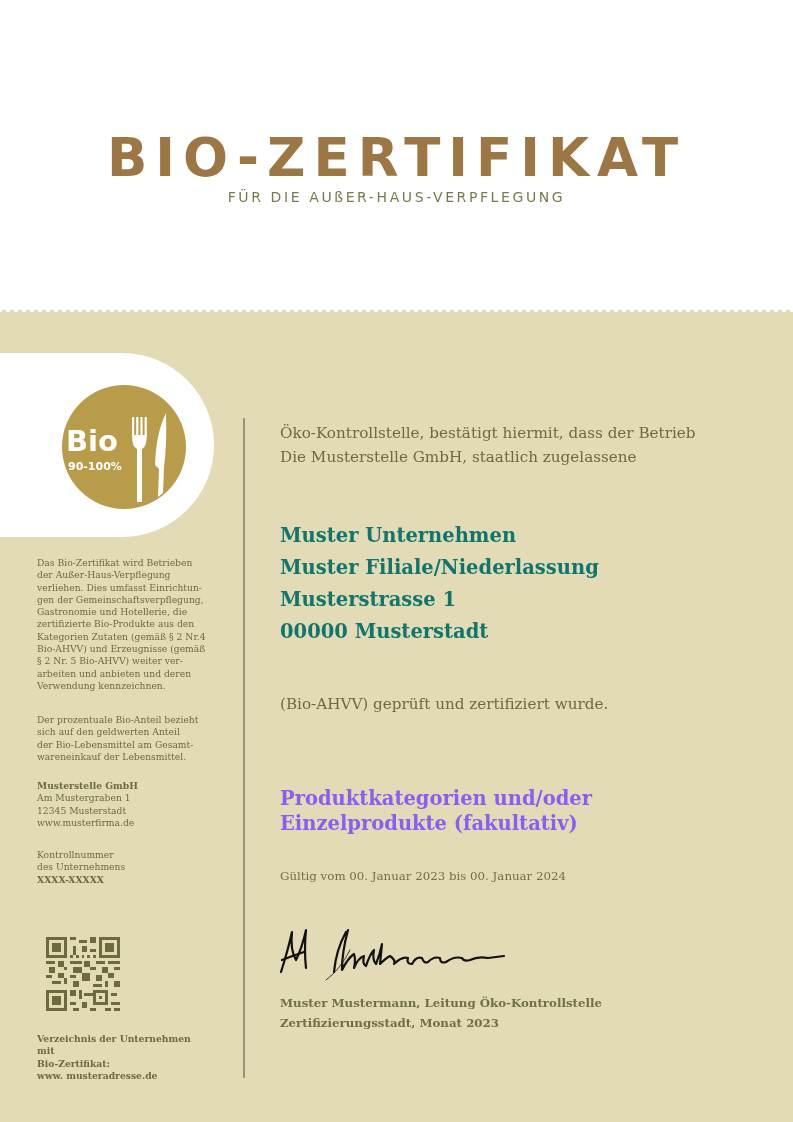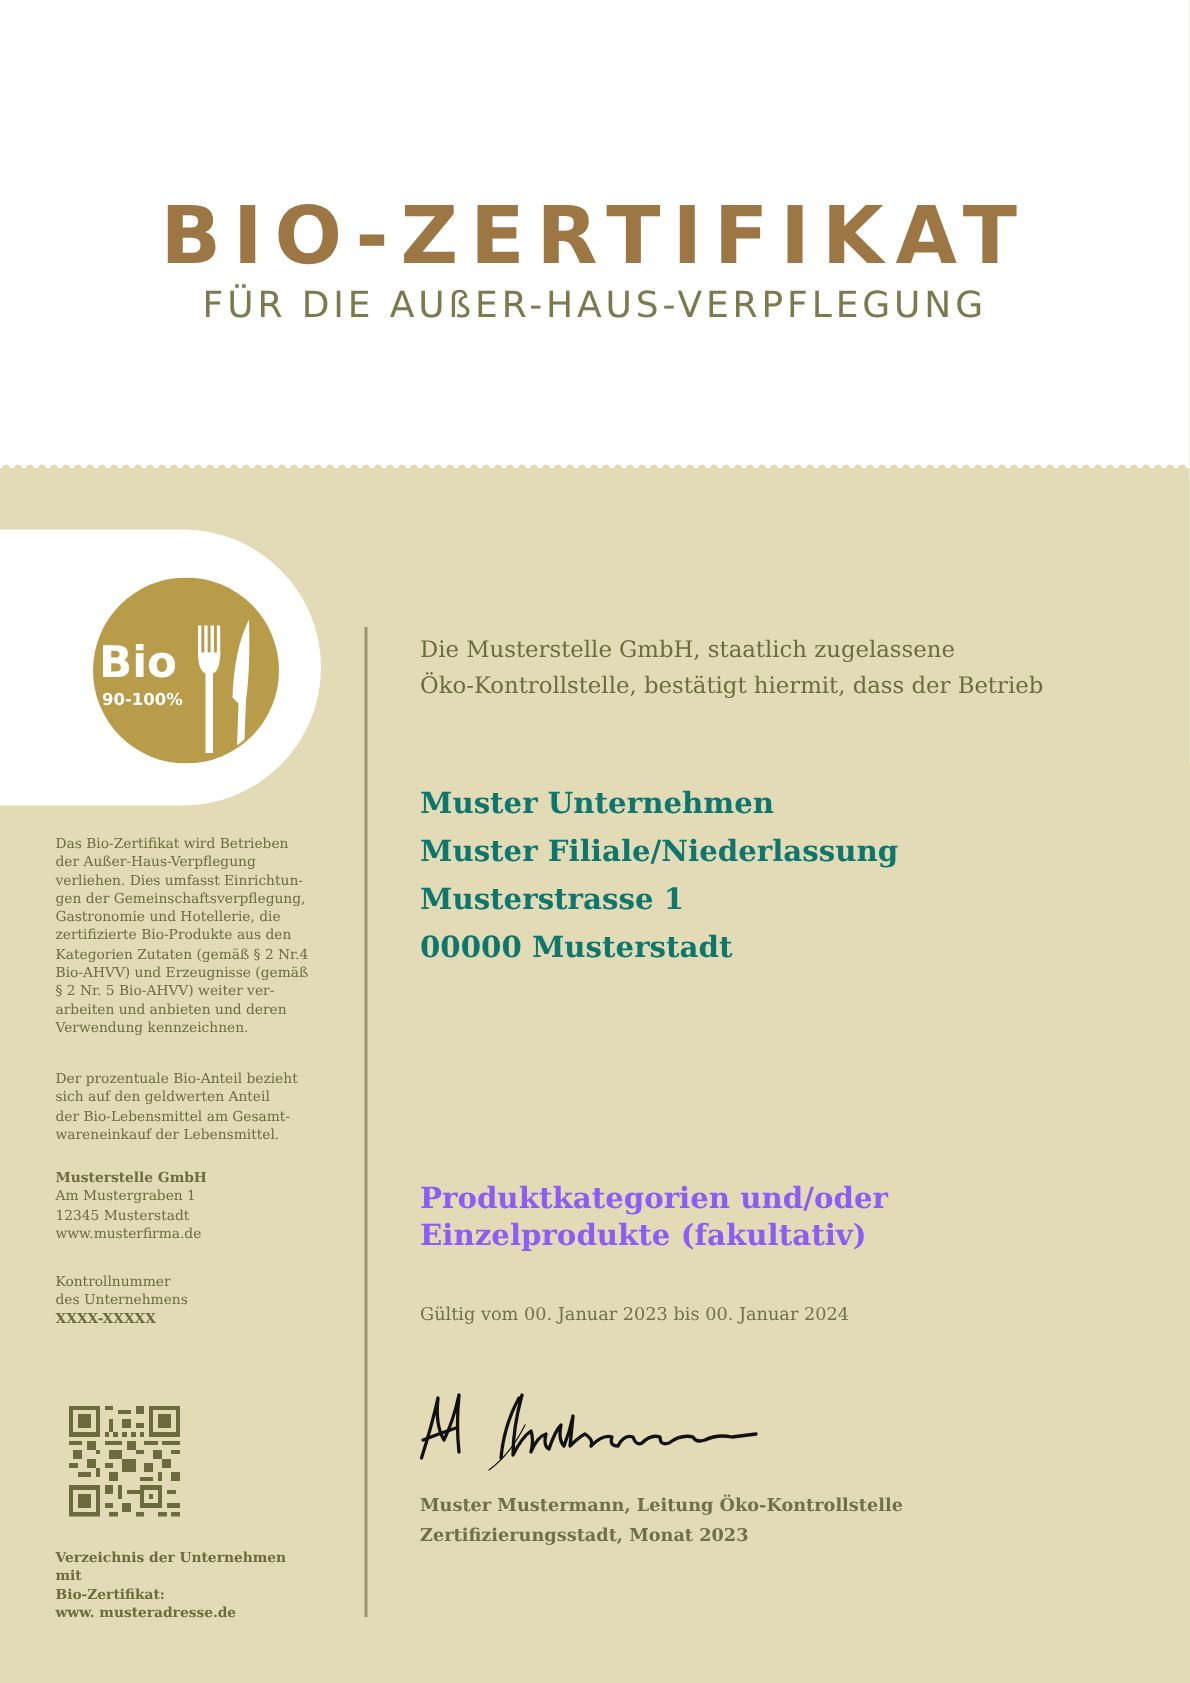--- a/index.html
+++ b/index.html
@@ -7,21 +7,21 @@
   body { background:#ffffff; position:relative; font-family:"DejaVu Serif", serif; color:#6b6b3e; }
 
   .header { position:absolute; left:0; top:0; width:793px; height:314px; background:#ffffff; }
   .title {
     position:absolute; left:0; width:793px; top:110px; text-align:center;
     font-family:"DejaVu Sans", sans-serif; font-size:53px; font-weight:600;
     letter-spacing:8px; color:#9c7743; line-height:64px;margin-top:16px;
   }
   .subtitle {
     position:absolute; left:0; width:793px; top:189px; text-align:center;
-    font-family:"DejaVu Sans", sans-serif; font-size:24px; font-weight:500;
+    font-family:"DejaVu Sans", sans-serif; font-size:14px; font-weight:500;
     letter-spacing:2.6px; color:#7a7a4e;
   }
 
   .panel { position:absolute; left:0; top:314px; width:793px; height:808px; background:#e3dbb5; }
   .wave { position:absolute; left:0; top:308px; width:793px; height:10px; }
 
   .pill {
     position:absolute; left:0; top:353px; width:214px; height:184px;
     background:#ffffff; border-radius:0 92px 92px 0;
   }
@@ -181,32 +181,33 @@
   </g>
 </svg>
 
 <div class="sidetext" style="top:1033px;">
   <div><b>Verzeichnis der Unternehmen mit</b></div>
   <div><b>Bio-Zertifikat:</b></div>
   <div><b>www. musteradresse.de</b></div>
 </div>
 
 <div class="main intro">
+  <div>Öko-Kontrollstelle, bestätigt hiermit, dass der Betrieb</div>
   <div>Die Musterstelle GmbH, staatlich zugelassene</div>
-  <div>Öko-Kontrollstelle, bestätigt hiermit, dass der Betrieb</div>
 </div>
 
 <div class="main company">
   <div>Muster Unternehmen</div>
   <div>Muster Filiale/Niederlassung</div>
   <div>Musterstrasse 1</div>
   <div>00000 Musterstadt</div>
 </div>
 
 <div class="main regtext">
+  <div>(Bio-AHVV) geprüft und zertifiziert wurde.</div>
 </div>
 
 <div class="main prodhead">
   <div>Produktkategorien und/oder</div>
   <div>Einzelprodukte (fakultativ)</div>
 </div>
 
 <div class="main certno">
   <div>Gültig vom 00. Januar 2023 bis 00. Januar 2024</div>
 </div>

